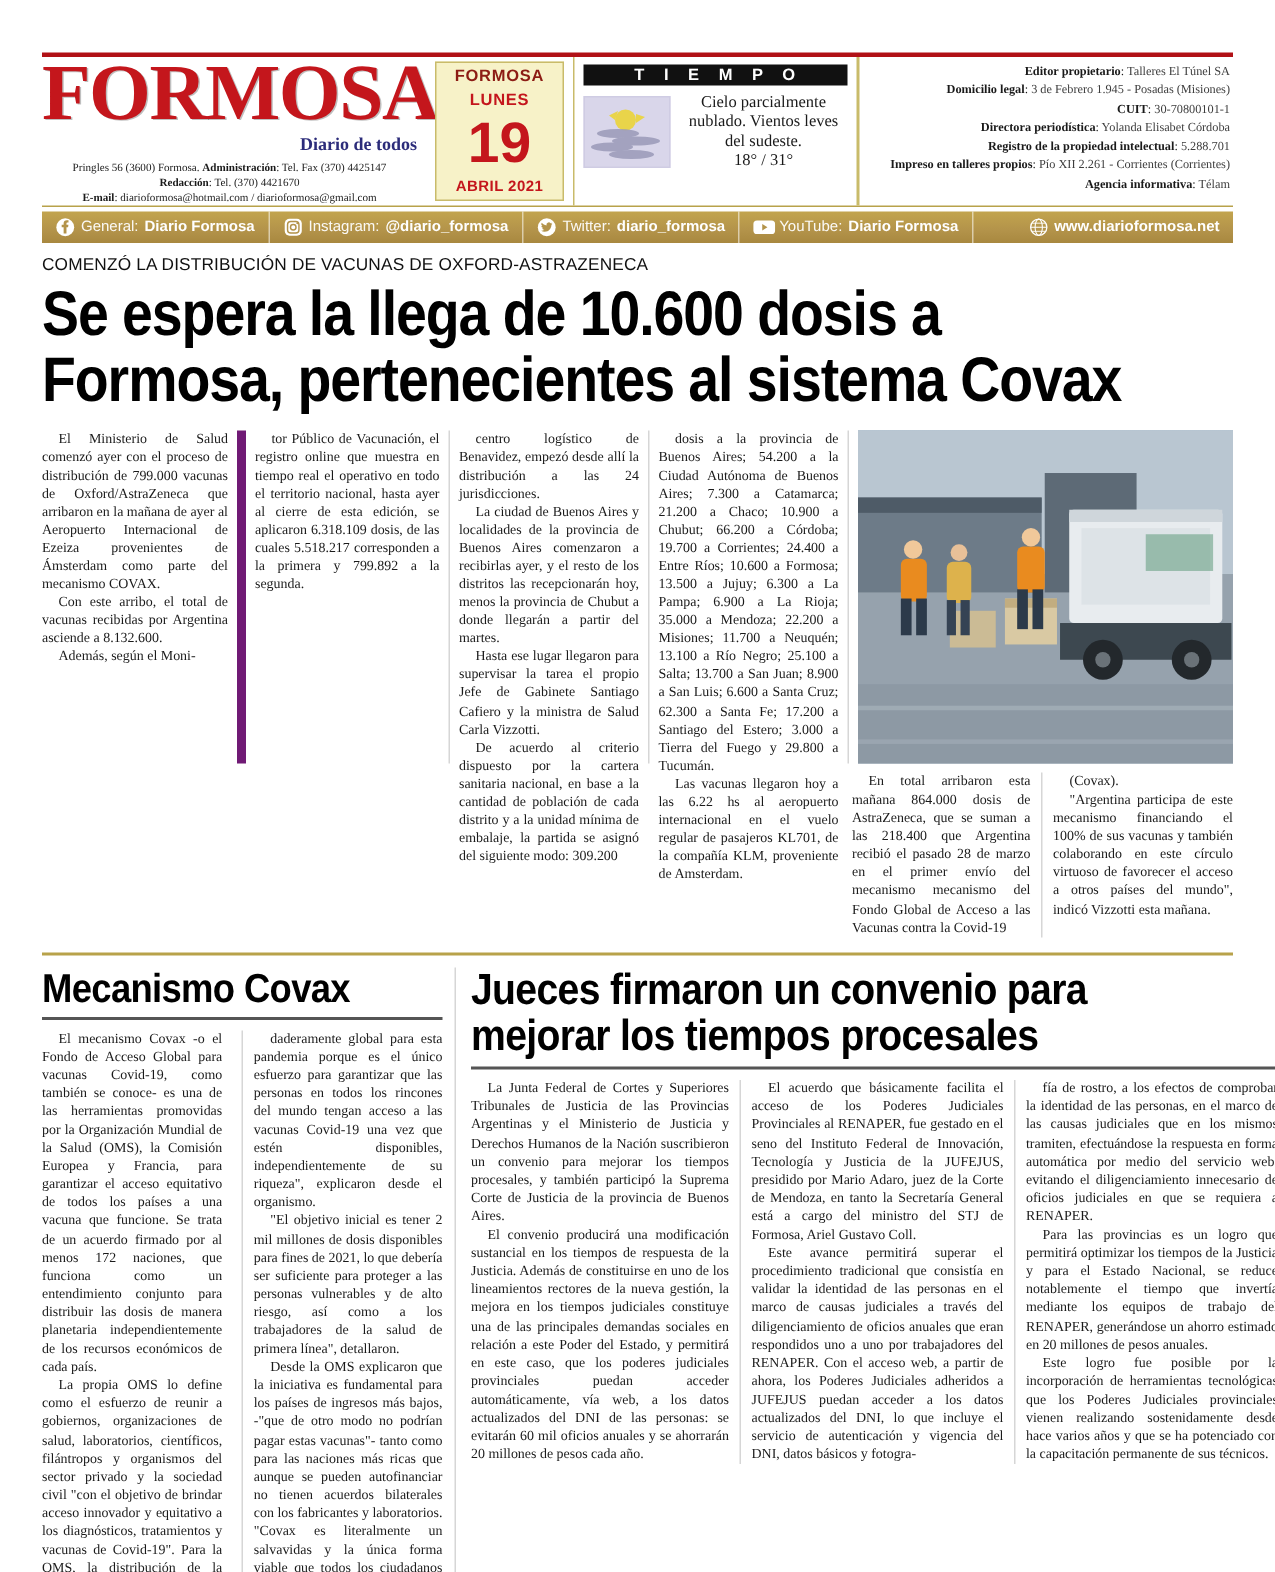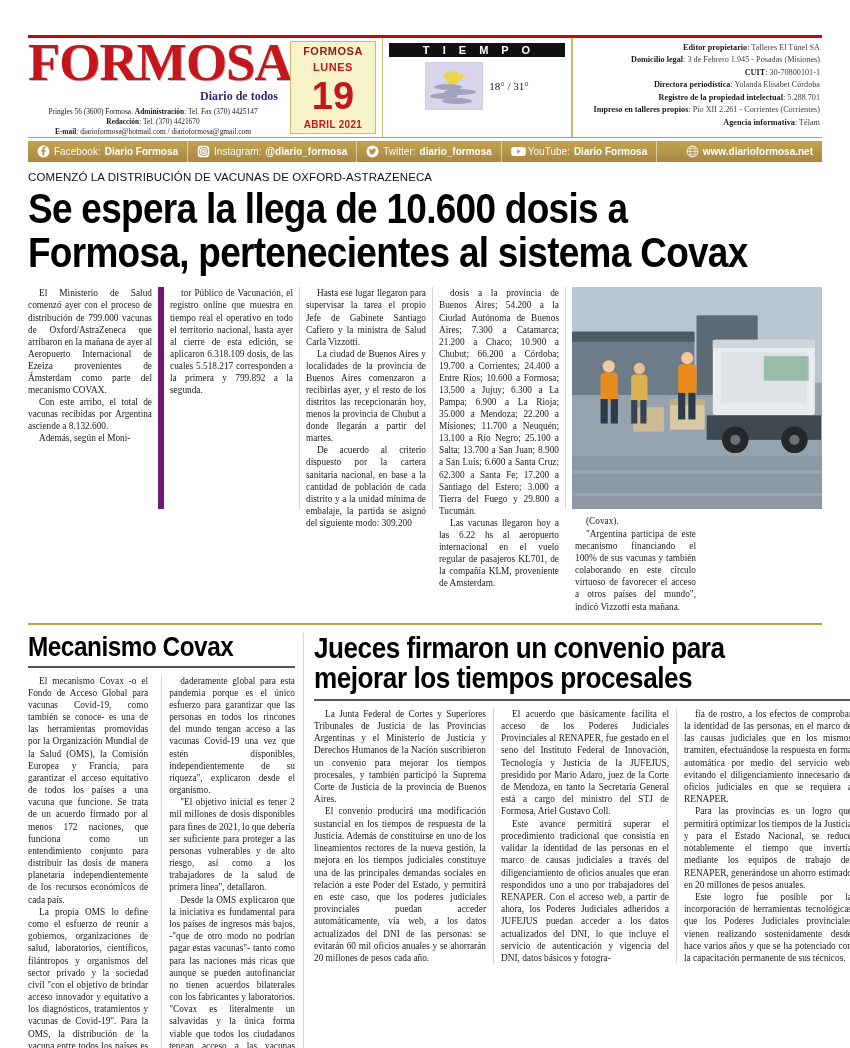--- a/index.html
+++ b/index.html
@@ -185,20 +185,21 @@
             <path d="M34 11 L40 13 L34 17 Z" fill="#e9d44a"></path>
             <g fill="#9a9ab8" opacity="0.85">
               <ellipse cx="22" cy="24" rx="14" ry="3"></ellipse>
               <ellipse cx="34" cy="29" rx="16" ry="3"></ellipse>
               <ellipse cx="18" cy="33" rx="14" ry="3"></ellipse>
               <ellipse cx="31" cy="38" rx="15" ry="3"></ellipse>
             </g>
           </svg>
         </div>
         <div class="w-text">
+          <div>Cielo parcialmente nublado. Vientos leves del sudeste.</div>
           <div>18° / 31°</div>
         </div>
       </div>
     </div>
 
     <div class="mh-info">
       <div><b>Editor propietario</b>: <span>Talleres El Túnel SA</span></div>
       <div><b>Domicilio legal</b>: <span>3 de Febrero 1.945 - Posadas (Misiones)</span></div>
       <div><b>CUIT</b>: <span>30-70800101-1</span></div>
       <div><b>Directora periodística</b>: <span>Yolanda Elisabet Córdoba</span></div>
@@ -209,21 +210,21 @@
   </div>
 
   <div class="social">
     <div class="cell">
       <span class="ic">
           <svg width="13" height="13" viewBox="0 0 24 24">
             <circle cx="12" cy="12" r="11" fill="#fff"></circle>
             <path d="M13.5 12h2l.4-3h-2.4V7.6c0-.9.25-1.5 1.5-1.5H16V3.4c-.3 0-1.2-.1-2.2-.1-2.2 0-3.8 1.35-3.8 3.85V9H7.6v3H10v7.6h3.5z" fill="#b3934a"></path>
           </svg>
         </span>
-      <span class="lbl">Facebook:</span>
+      <span class="lbl">General:</span>
       <span class="val">Diario Formosa</span>
     </div>
     <div class="cell">
       <span class="ic">
           <svg width="13" height="13" viewBox="0 0 24 24">
             <rect x="1.5" y="1.5" width="21" height="21" rx="6" fill="#fff"></rect>
             <rect x="5" y="5" width="14" height="14" rx="4" fill="none" stroke="#b3934a" stroke-width="1.8"></rect>
             <circle cx="12" cy="12" r="3.4" fill="none" stroke="#b3934a" stroke-width="1.8"></circle>
             <circle cx="17" cy="7" r="1.2" fill="#b3934a"></circle>
           </svg>
@@ -279,22 +280,23 @@
           <span style="display: block; text-indent: 11px; text-align: justify;">Además, según el Moni-</span>
         </p>
       </div>
     <div class="col c2">
         <p>
           <span style="display: block; text-indent: 11px; text-align: justify;">tor Público de Vacunación, el registro online que muestra en tiempo real el operativo en todo el territorio nacional, hasta ayer al cierre de esta edición, se aplicaron 6.318.109 dosis, de las cuales 5.518.217 corresponden a la primera y 799.892 a la segunda.</span>
         </p>
       </div>
     <div class="col c3">
         <p>
+          <span style="display: block; text-indent: 11px; text-align: justify;">centro logístico de Benavidez, empezó desde allí la distribución a las 24 jurisdicciones.</span>
+          <span style="display: block; text-indent: 11px; text-align: justify;">La ciudad de Buenos Aires y localidades de la provincia de Buenos Aires comenzaron a recibirlas ayer, y el resto de los distritos las recepcionarán hoy, menos la provincia de Chubut a donde llegarán a partir del martes.</span>
           <span style="display: block; text-indent: 11px; text-align: justify;">Hasta ese lugar llegaron para supervisar la tarea el propio Jefe de Gabinete Santiago Cafiero y la ministra de Salud Carla Vizzotti.</span>
-          <span style="display: block; text-indent: 11px; text-align: justify;">La ciudad de Buenos Aires y localidades de la provincia de Buenos Aires comenzaron a recibirlas ayer, y el resto de los distritos las recepcionarán hoy, menos la provincia de Chubut a donde llegarán a partir del martes.</span>
           <span style="display: block; text-indent: 11px; text-align: justify;">De acuerdo al criterio dispuesto por la cartera sanitaria nacional, en base a la cantidad de población de cada distrito y a la unidad mínima de embalaje, la partida se asignó del siguiente modo: 309.200</span>
         </p>
       </div>
     <div class="col c4">
         <p>
           <span style="display: block; text-indent: 11px; text-align: justify;">dosis a la provincia de Buenos Aires; 54.200 a la Ciudad Autónoma de Buenos Aires; 7.300 a Catamarca; 21.200 a Chaco; 10.900 a Chubut; 66.200 a Córdoba; 19.700 a Corrientes; 24.400 a Entre Ríos; 10.600 a Formosa; 13.500 a Jujuy; 6.300 a La Pampa; 6.900 a La Rioja; 35.000 a Mendoza; 22.200 a Misiones; 11.700 a Neuquén; 13.100 a Río Negro; 25.100 a Salta; 13.700 a San Juan; 8.900 a San Luis; 6.600 a Santa Cruz; 62.300 a Santa Fe; 17.200 a Santiago del Estero; 3.000 a Tierra del Fuego y 29.800 a Tucumán.</span>
           <span style="display: block; text-indent: 11px; text-align: justify;">Las vacunas llegaron hoy a las 6.22 hs al aeropuerto internacional en el vuelo regular de pasajeros KL701, de la compañía KLM, proveniente de Amsterdam.</span>
         </p>
       </div>
     <div class="photo">
@@ -343,20 +345,23 @@
         </g>
 
         <rect x="0" y="168" width="245" height="54" fill="#8d99a4"></rect>
         <rect x="0" y="182" width="245" height="3" fill="#a7b2bb" opacity="0.7"></rect>
         <rect x="0" y="204" width="245" height="3" fill="#a7b2bb" opacity="0.5"></rect>
       </svg>
     </div>
   </div>
 
   <div class="post-photo" style="margin-left:540px;">
+    <div class="c" style="width:128px;padding-right:7px;border-right:1px solid #d6d6d6;">
+        <p>En total arribaron esta mañana 864.000 dosis de AstraZeneca, que se suman a las 218.400 que Argentina recibió el pasado 28 de marzo en el primer envío del mecanismo mecanismo del Fondo Global de Acceso a las Vacunas contra la Covid-19</p>
+      </div>
     <div class="c" style="width:128px;padding-left:7px;">
         <p>
           <span style="display: block; text-indent: 11px; text-align: justify;">(Covax).</span>
           <span style="display: block; text-indent: 11px; text-align: justify;">"Argentina participa de este mecanismo financiando el 100% de sus vacunas y también colaborando en este círculo virtuoso de favorecer el acceso a otros países del mundo", indicó Vizzotti esta mañana.</span>
         </p>
       </div>
   </div>
 
   <div class="hr-gold" style="margin-top:10px;"></div>
 

